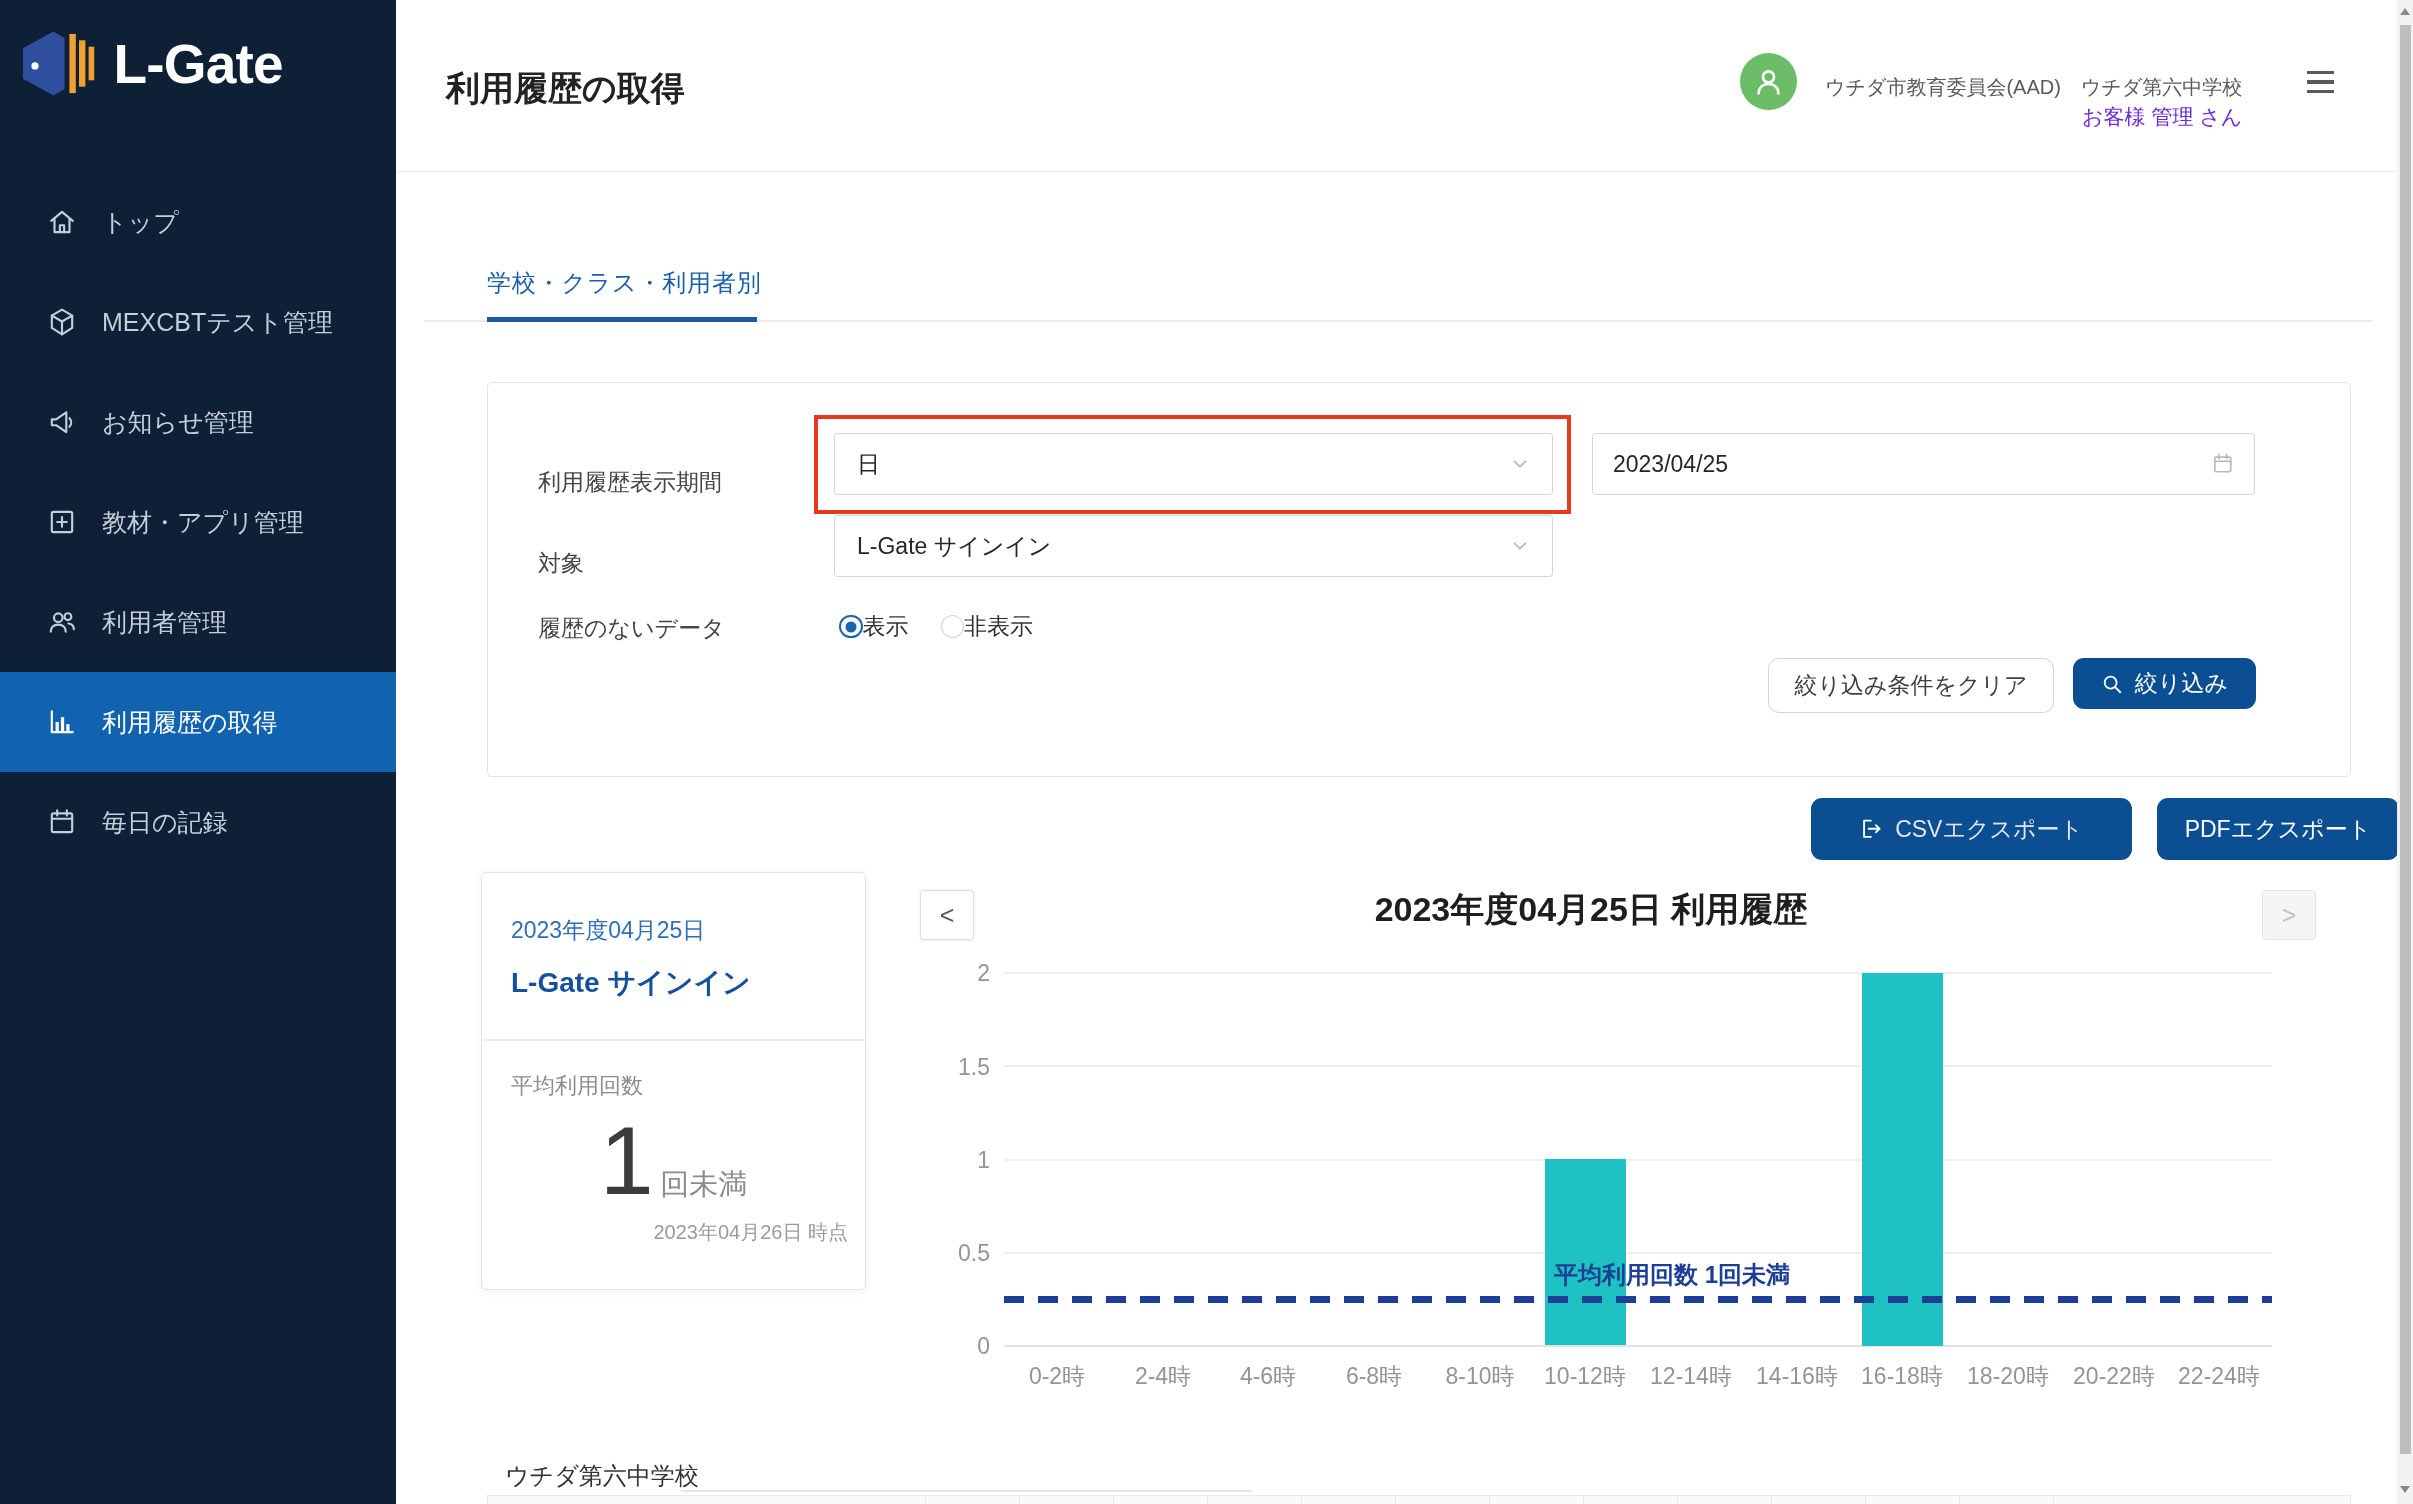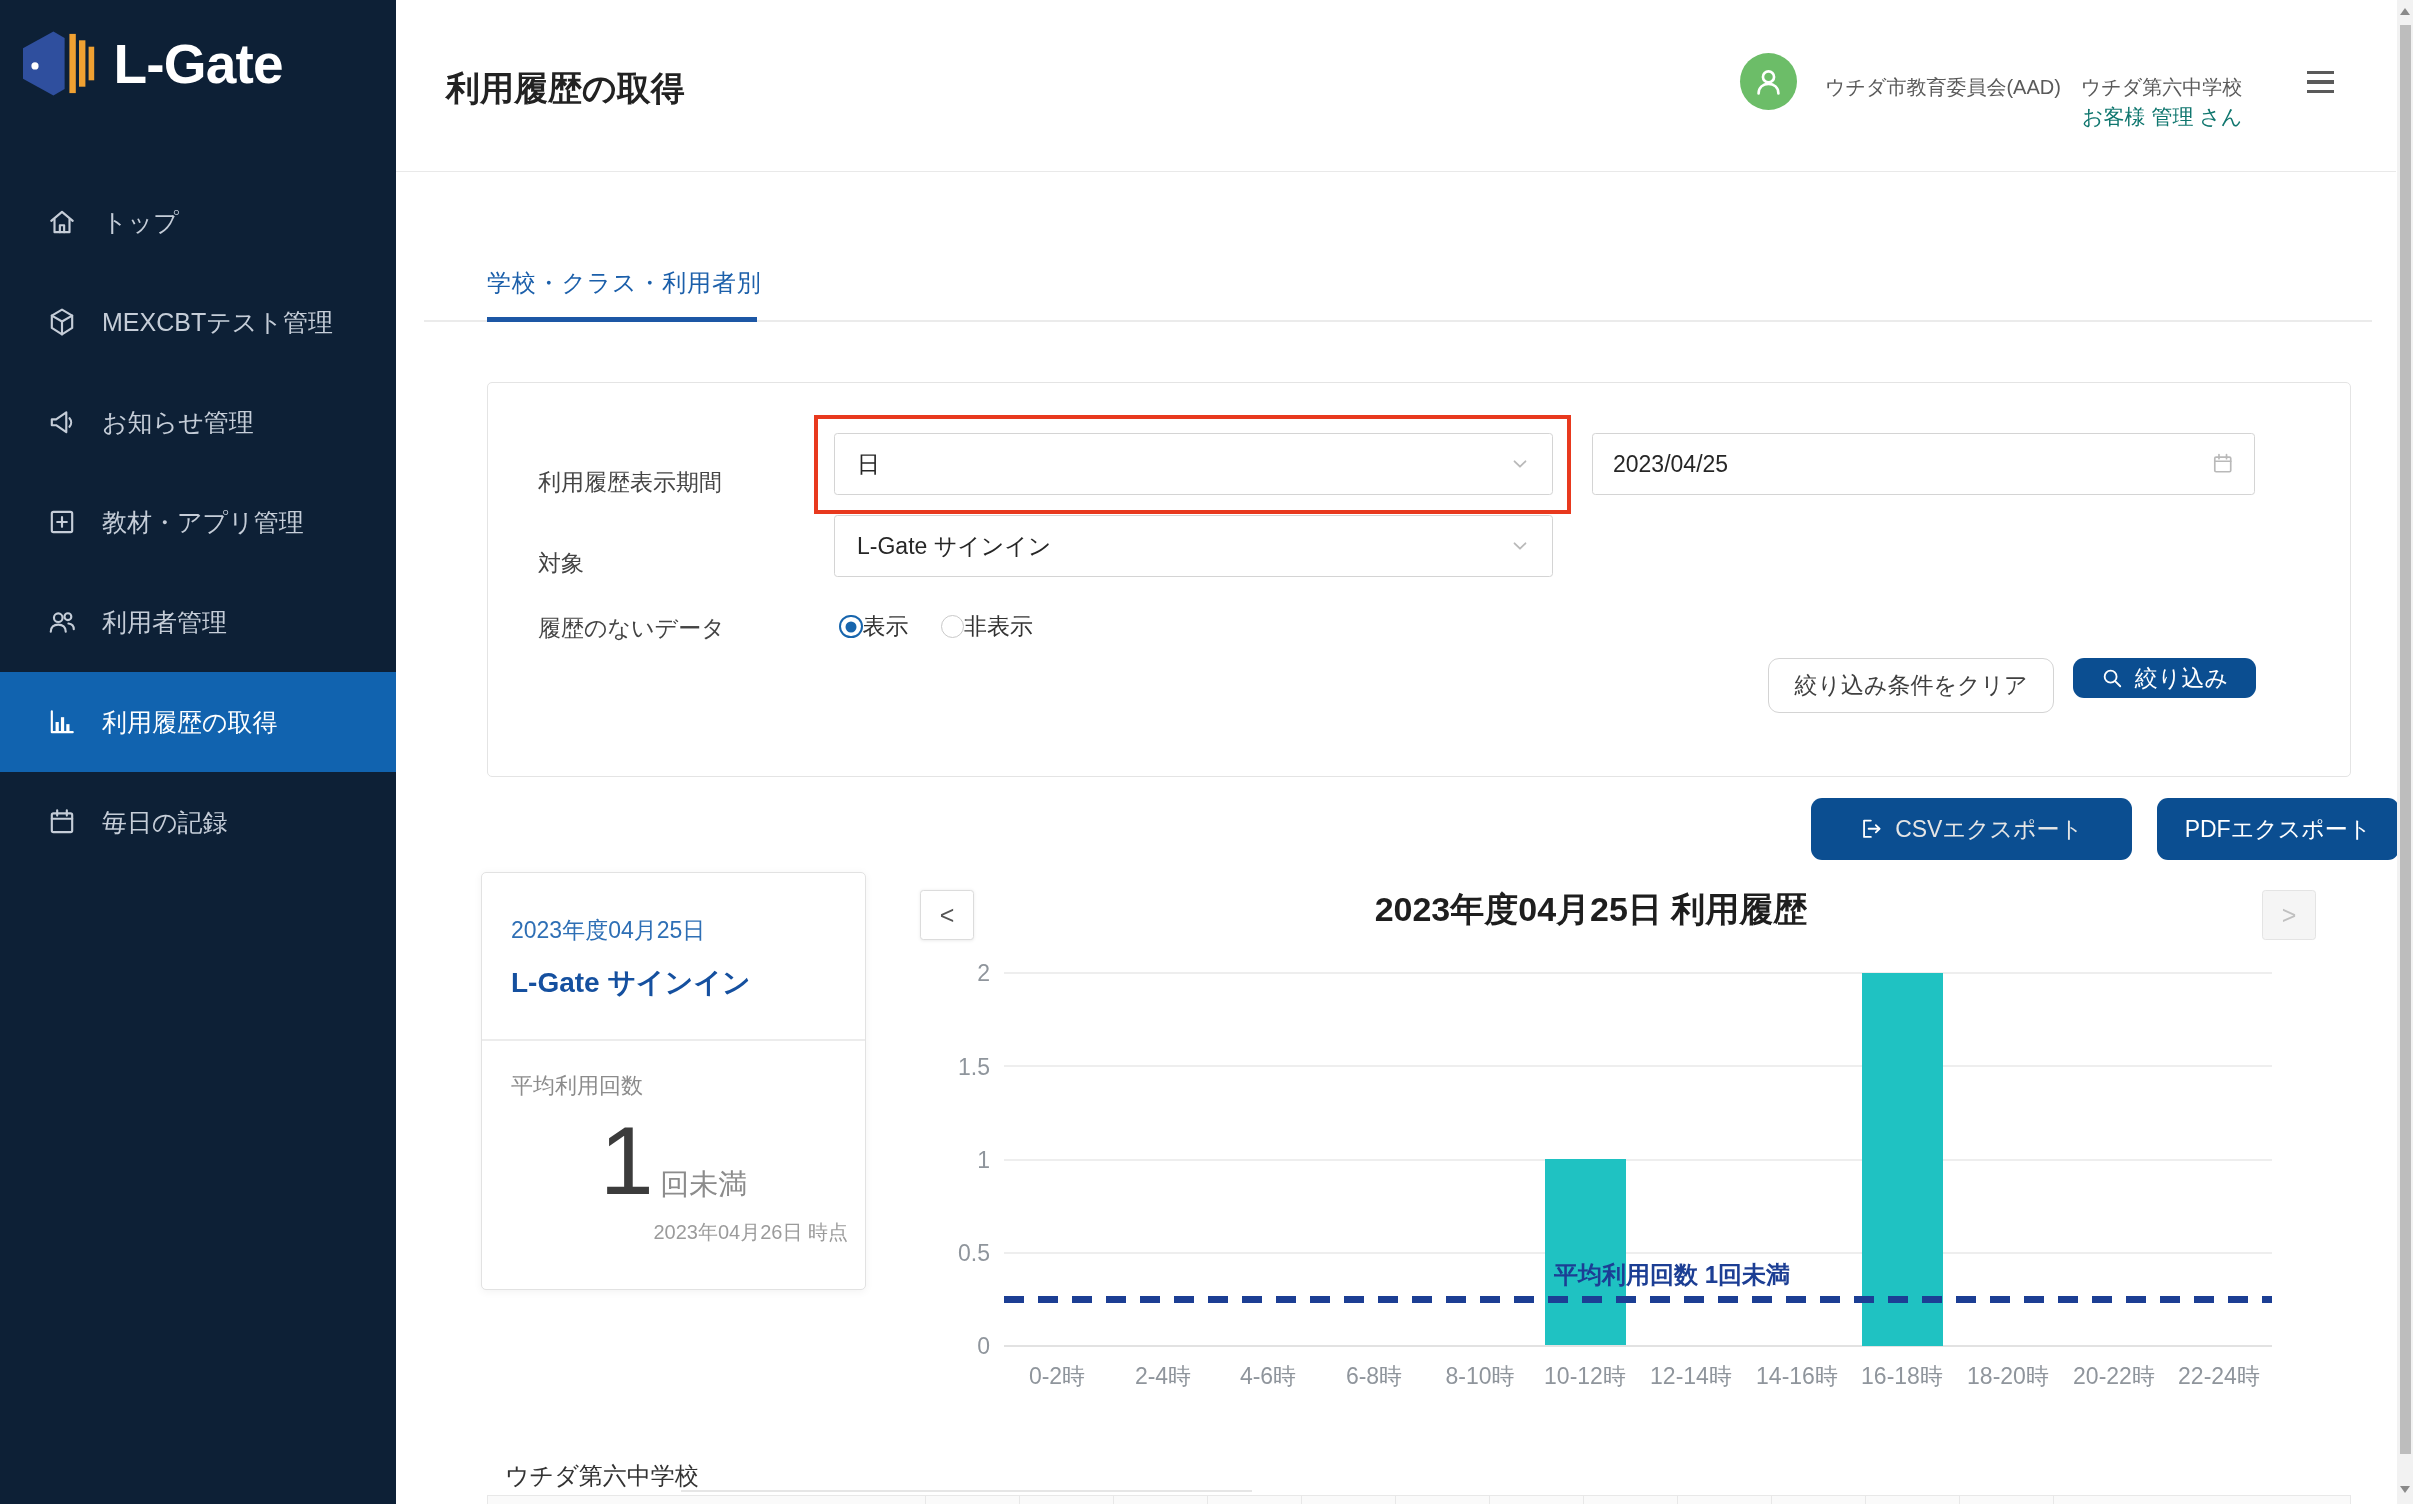--- a/index.html
+++ b/index.html
@@ -21,21 +21,21 @@
   .bfill { fill:#c5cdd8; }
 
   
   #header { position:absolute; left:396px; top:0; width:2000px; height:172px; background:#fff;
     border-bottom:1.7px solid #e9e9e9; }
   .page-title { position:absolute; left:50px; top:66px; font-size:34px; font-weight:700; color:#222; }
   .avatar { position:absolute; left:1344px; top:53px; width:57px; height:57px; border-radius:50%;
     background:#6cbd68; display:flex; align-items:center; justify-content:center; }
   .user-lines { position:absolute; left:1429px; top:72px;text-align:right; }
   .user-line1 { font-size:20px; color:#5a5a5a; line-height:30px; }
-  .user-line2 { font-size:21px; color:#0f766e; line-height:30px; }
+  .user-line2 { font-size:21px; color:#6d28d9; line-height:30px; }
   .hamburger { position:absolute; left:1911px; top:71px; width:28.6px; cursor:pointer; }
   .hamburger i { display:block; width:27px; height:3.4px; background:#5a5a5a; margin-bottom:5.9px; }
 
   
   .tab-label { position:absolute; left:487px; top:267px; font-size:24px; color:#1b5faa; letter-spacing:0.8px; cursor:pointer; }
   .tab-underline { position:absolute; left:487px; top:317px; width:270px; height:5px; background:#1d57a5; }
   .tabs-divider { position:absolute; left:424px; top:320px; width:1948px; height:1.7px; background:#ebebeb; }
 
   
   .filter-card { position:absolute; left:487px; top:382px; width:1864px; height:395px;
@@ -52,21 +52,21 @@
   .radio-opt { display:flex; align-items:center; gap:0; cursor:pointer; }
   .radio-circle { width:23.5px; height:23.5px; border-radius:50%; border:1.7px solid #c9c9c9; background:#fff; position:relative; }
   .radio-circle.checked { border:2.5px solid #1765ad; }
   .radio-circle.checked::after { content:""; position:absolute; left:50%; top:50%; transform:translate(-50%,-50%);
     width:11px; height:11px; border-radius:50%; background:#1765ad; }
   .radio-label { font-size:23px; color:#333; }
   .btn { display:flex; align-items:center; justify-content:center; gap:11.8px; border-radius:11px;
     font-size:23px; cursor:pointer; }
   .btn-clear { position:absolute; left:1280px; top:275px; width:286px; height:55px; background:#fff;
     border:1.7px solid #d4d4d4; color:#404040; }
-  .btn-apply { position:absolute; left:1585px; top:275px; width:183px; height:40px; background:#0b4e91; color:#fff; }
+  .btn-apply { position:absolute; left:1585px; top:275px; width:183px; height:51px; background:#0b4e91; color:#fff; }
 
   
   .btn-csv { position:absolute; left:1811px; top:798px; width:321px; height:62px; background:#0b4e91; color:#e5e5e5; }
   .btn-pdf { position:absolute; left:2109px; top:798px; width:242px; height:62px; background:#0b4e91; color:#fff;margin-left:48px; }
 
   
   .stat-card { position:absolute; left:481px; top:872px; width:385px; height:418px; background:#fff;
     border:1.7px solid #e2e2e2; border-radius:5px; box-shadow:0 1.7px 8.4px rgba(0,0,0,0.05); }
   .sc-date { position:absolute; left:29px; top:42px; font-size:23px; color:#2e6fb5; }
   .sc-target { position:absolute; left:29px; top:91px; font-size:28px; font-weight:700; color:#15509f; }

